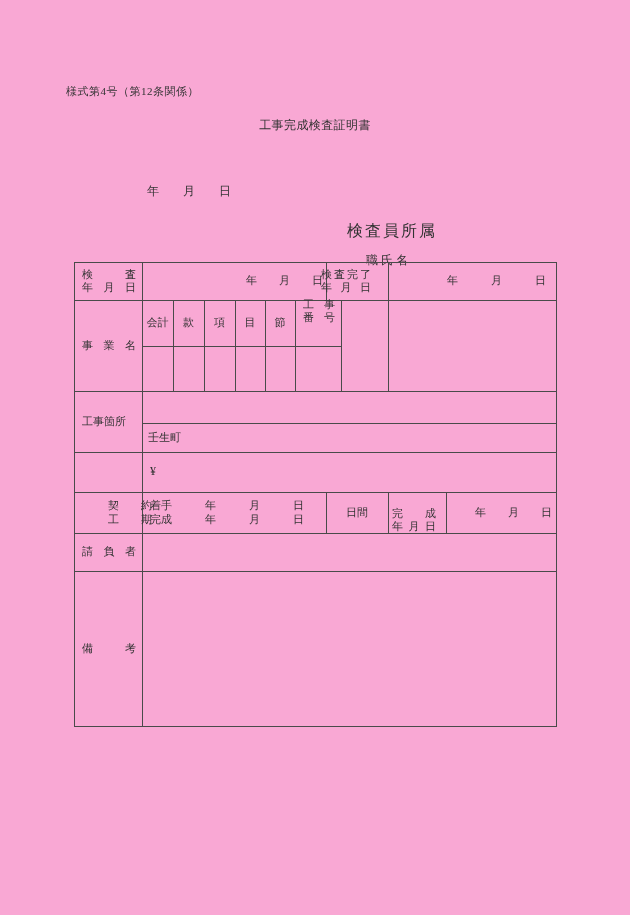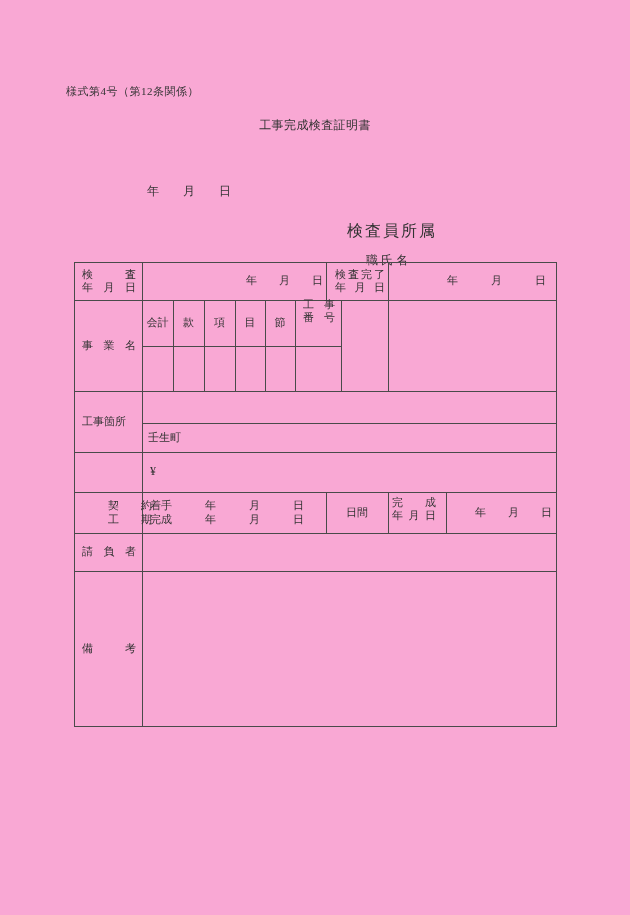--- a/index.html
+++ b/index.html
@@ -76,21 +76,21 @@
   <i class="vl" style="left:388px;top:492px;height:41px"></i>
   <i class="vl" style="left:446px;top:492px;height:41px"></i>
 
   <div class="cell" style="left:74px;top:262px;width:68px;height:38px;padding:0 6px 0 8px">
     <span class="ln jline">検査</span>
     <span class="ln jline">年月日</span>
   </div>
   <div class="cell" style="left:142px;top:262px;width:184px;height:38px;padding:0 3px 0 0">
     <span class="ln rline">年　　月　　日</span>
   </div>
-  <div class="cell" style="left:330px;top:262px;width:62px;height:38px;padding:0 7px 0 5px">
+  <div class="cell" style="left:316px;top:262px;width:62px;height:38px;padding:0 7px 0 5px">
     <span class="ln jline">検査完了</span>
     <span class="ln jline">年月日</span>
   </div>
   <div class="cell" style="left:388px;top:262px;width:169px;height:38px;padding:0 11px 0 0">
     <span class="ln rline">年　　　月　　　日</span>
   </div>
 
   <div class="cell" style="left:74px;top:300px;width:68px;height:91px;padding:0 6px 0 8px">
     <span class="ln jline">事業名</span>
   </div>
@@ -138,21 +138,21 @@
     <span class="ln jline">契約</span>
     <span class="ln jline">工期</span>
   </div>
   <div class="cell" style="left:142px;top:492px;width:184px;height:41px;padding:0 0 0 8px">
     <span class="ln">着手　　　年　　　月　　　日</span>
     <span class="ln">完成　　　年　　　月　　　日</span>
   </div>
   <div class="cell" style="left:326px;top:492px;width:62px;height:41px">
     <span class="ln cline">日間</span>
   </div>
-  <div class="cell" style="left:388px;top:485px;width:58px;height:41px;padding:7px 10px 0 4px">
+  <div class="cell" style="left:388px;top:496px;width:58px;height:41px;padding:7px 10px 0 4px">
     <span class="ln jline">完成</span>
     <span class="ln jline">年月日</span>
   </div>
   <div class="cell" style="left:446px;top:492px;width:111px;height:41px;padding:0 5px 0 0">
     <span class="ln rline">年　　月　　日</span>
   </div>
 
   <div class="cell" style="left:74px;top:533px;width:68px;height:38px;padding:0 6px 0 8px">
     <span class="ln jline">請負者</span>
   </div>

